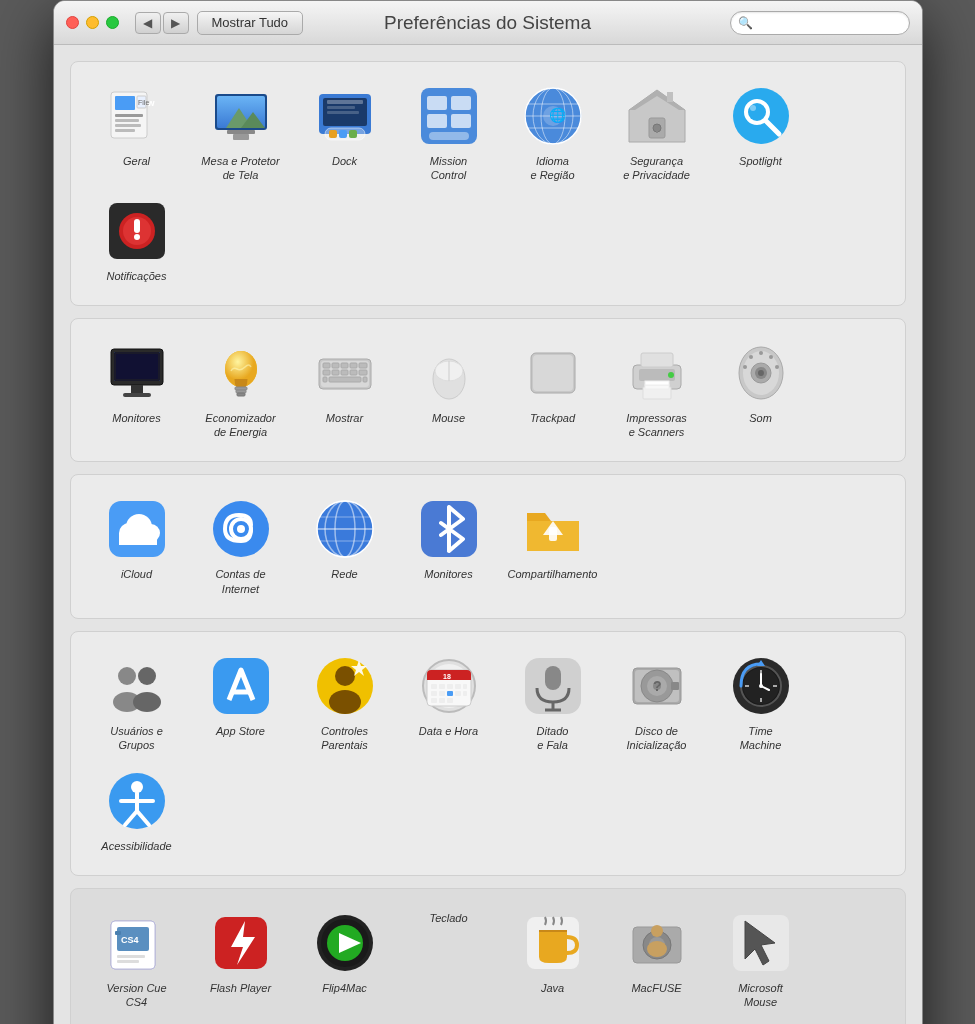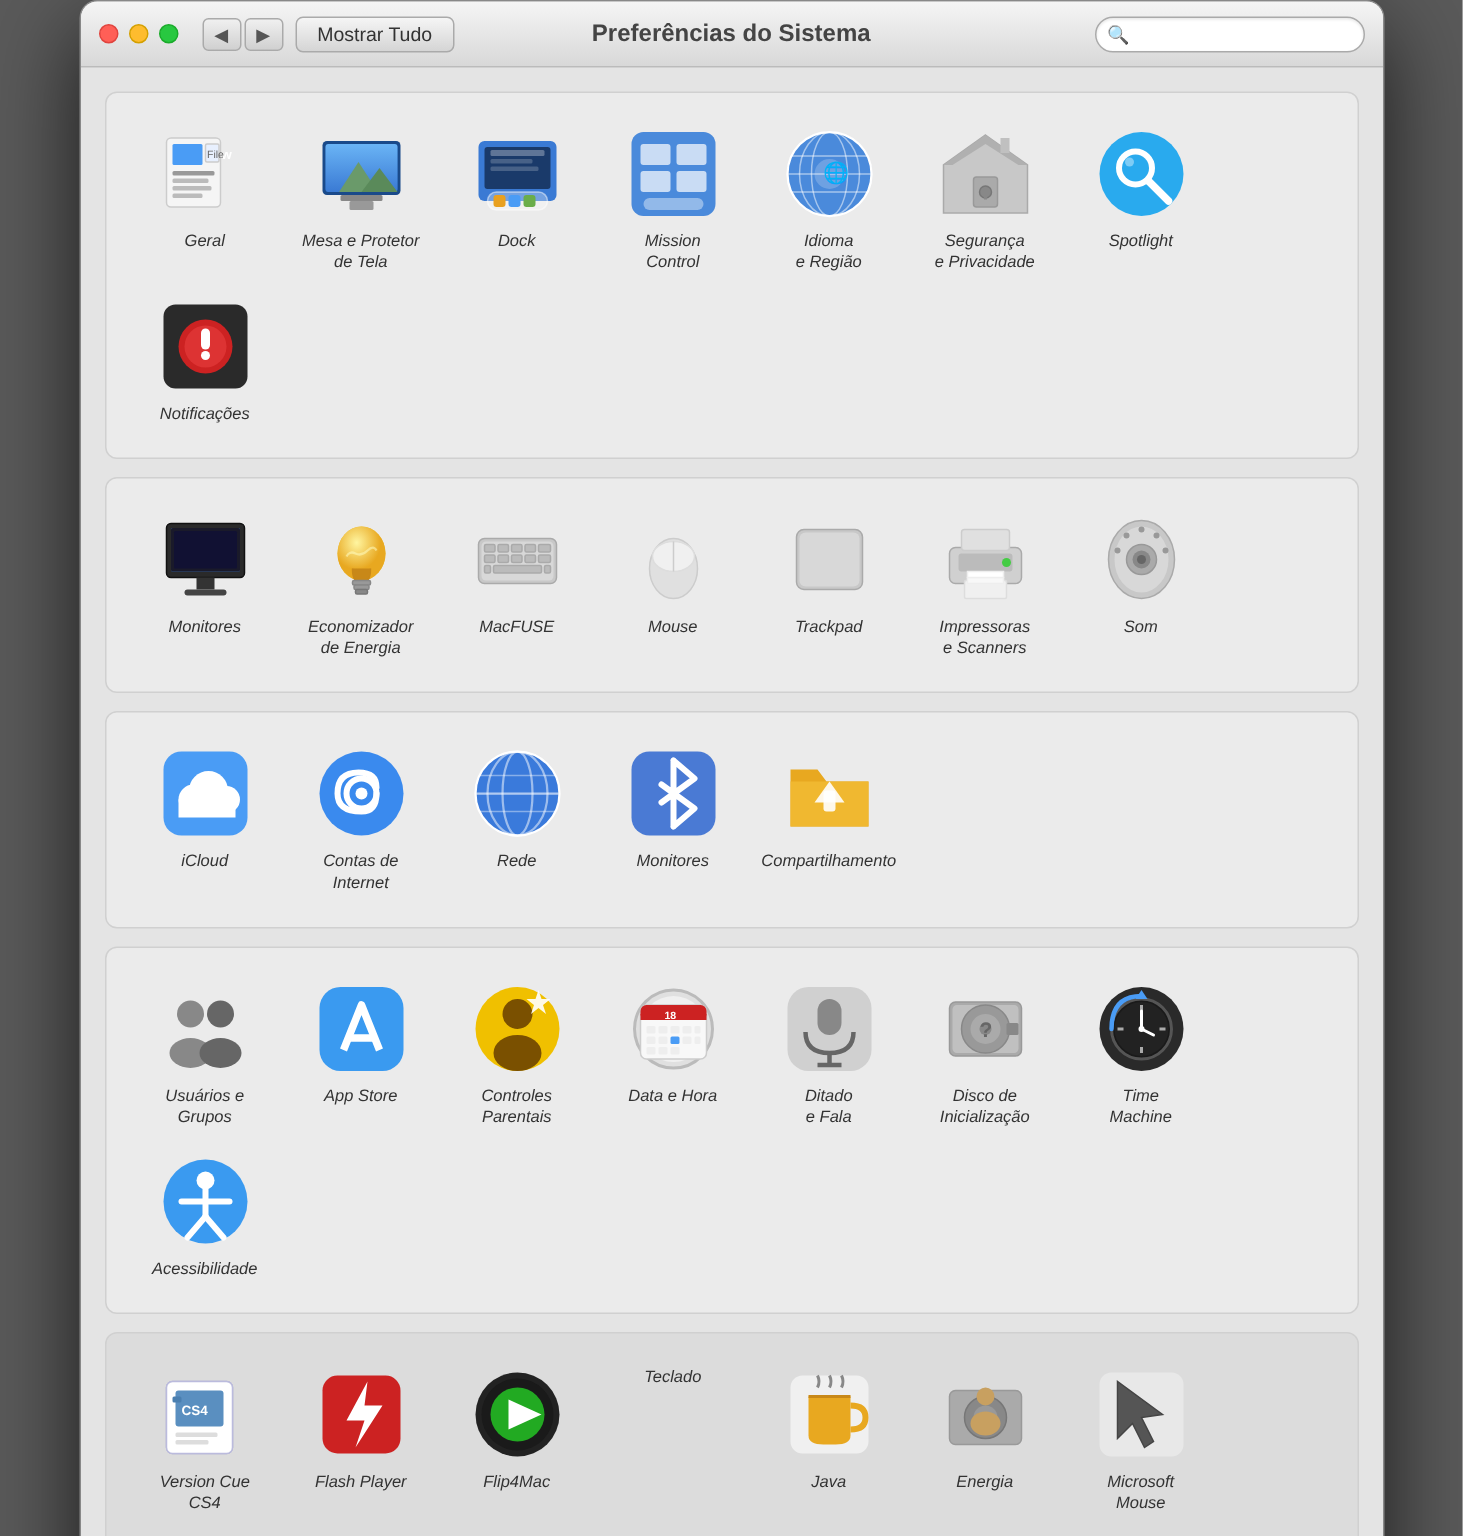--- a/index.html
+++ b/index.html
@@ -69,22 +69,22 @@
       color: #333;
       cursor: pointer;
       margin-left: 8px;
       height: 24px;
       text-align: center;
     }
     .title {
       position: absolute;
       left: 50%;
       transform: translateX(-50%);
-      font-size: 16px;
-      font-weight: 700;
+      font-size: 19px;
+      font-weight: 400;
       color: #444;
     }
     .search-box {
       margin-left: auto;
       display: flex;
       align-items: center;
       background: white;
       border: 1px solid #aaa;
       border-radius: 12px;
       padding: 2px 8px;
@@ -377,21 +377,21 @@
               <rect x="17" y="27" width="7" height="5" rx="1" fill="#bbb" stroke="#aaa"></rect>
               <rect x="26" y="27" width="7" height="5" rx="1" fill="#bbb" stroke="#aaa"></rect>
               <rect x="35" y="27" width="7" height="5" rx="1" fill="#bbb" stroke="#aaa"></rect>
               <rect x="44" y="27" width="8" height="5" rx="1" fill="#bbb" stroke="#aaa"></rect>
 
               <rect x="14" y="34" width="32" height="5" rx="1" fill="#bbb" stroke="#aaa"></rect>
               <rect x="8" y="34" width="4" height="5" rx="1" fill="#bbb" stroke="#aaa"></rect>
               <rect x="48" y="34" width="4" height="5" rx="1" fill="#bbb" stroke="#aaa"></rect>
             </svg>
           </div>
-          <span class="icon-label">MacFUSE</span>
+          <span class="icon-label">Mostrar</span>
         </div>
 
         <div class="icon-item">
           <div class="icon-box">
             <svg width="60" height="60" viewBox="0 0 60 60">
 
               <ellipse cx="30" cy="36" rx="16" ry="20" fill="#e0e0e0" stroke="#ccc"></ellipse>
               <ellipse cx="30" cy="28" rx="14" ry="10" fill="#f0f0f0" stroke="#ddd"></ellipse>
               <line x1="30" y1="18" x2="30" y2="38" stroke="#ccc" stroke-width="1"></line>
             </svg>
@@ -745,21 +745,21 @@
 
               <rect x="6" y="14" width="48" height="36" rx="4" fill="#aaa" stroke="#999"></rect>
               <ellipse cx="30" cy="32" rx="14" ry="14" fill="#888" stroke="#777"></ellipse>
               <ellipse cx="30" cy="32" rx="8" ry="8" fill="#999"></ellipse>
               <ellipse cx="30" cy="32" rx="3" ry="3" fill="#777"></ellipse>
 
               <circle cx="30" cy="18" r="6" fill="#c8a060"></circle>
               <ellipse cx="30" cy="36" rx="10" ry="8" fill="#c8a060"></ellipse>
             </svg>
           </div>
-          <span class="icon-label">Energia</span>
+          <span class="icon-label">MacFUSE</span>
         </div>
 
         <div class="icon-item">
           <div class="icon-box">
             <svg width="60" height="60" viewBox="0 0 60 60">
               <rect x="2" y="2" width="56" height="56" rx="8" fill="#e8e8e8"></rect>
 
               <polygon points="14,8 14,46 24,36 32,52 38,48 30,32 44,30" fill="#555" stroke="#444" stroke-width="1"></polygon>
             </svg>
           </div>

